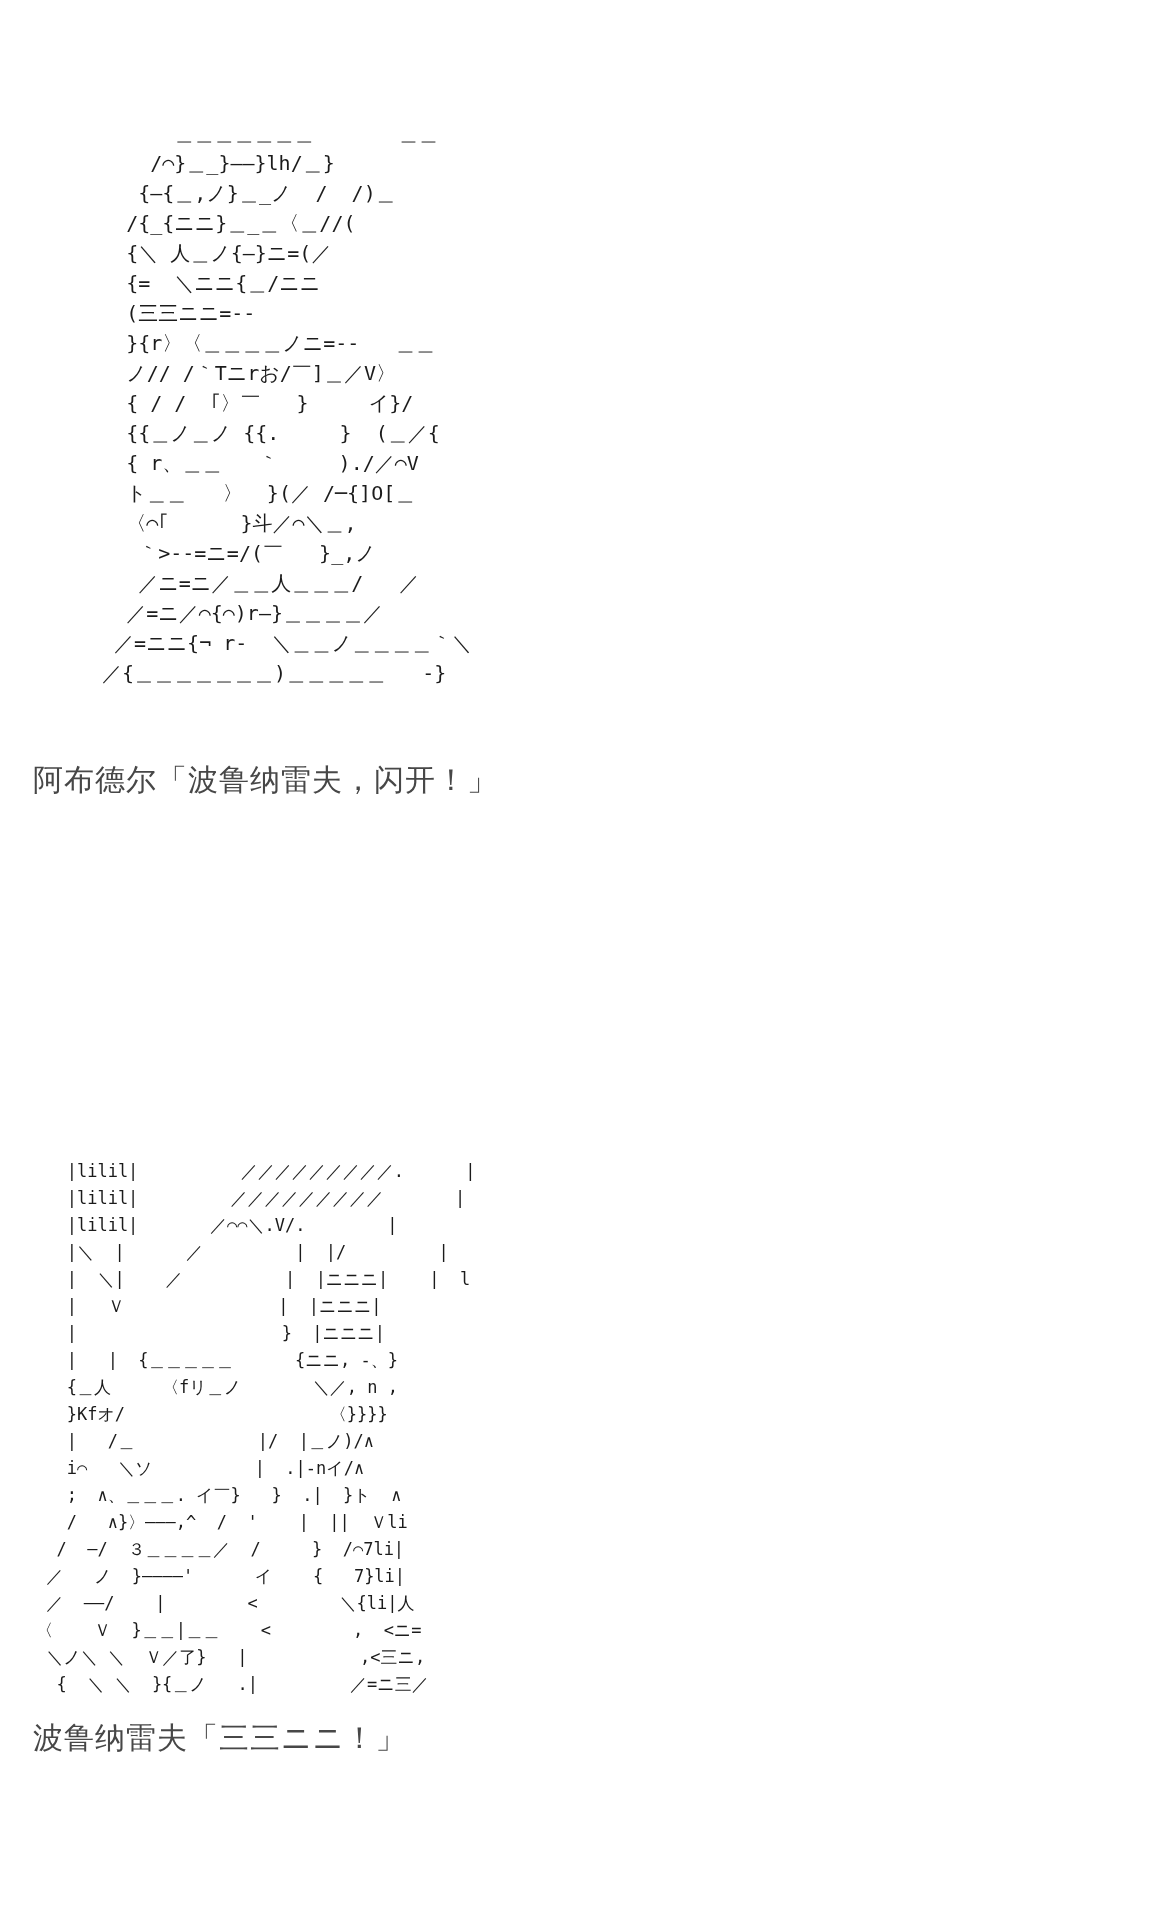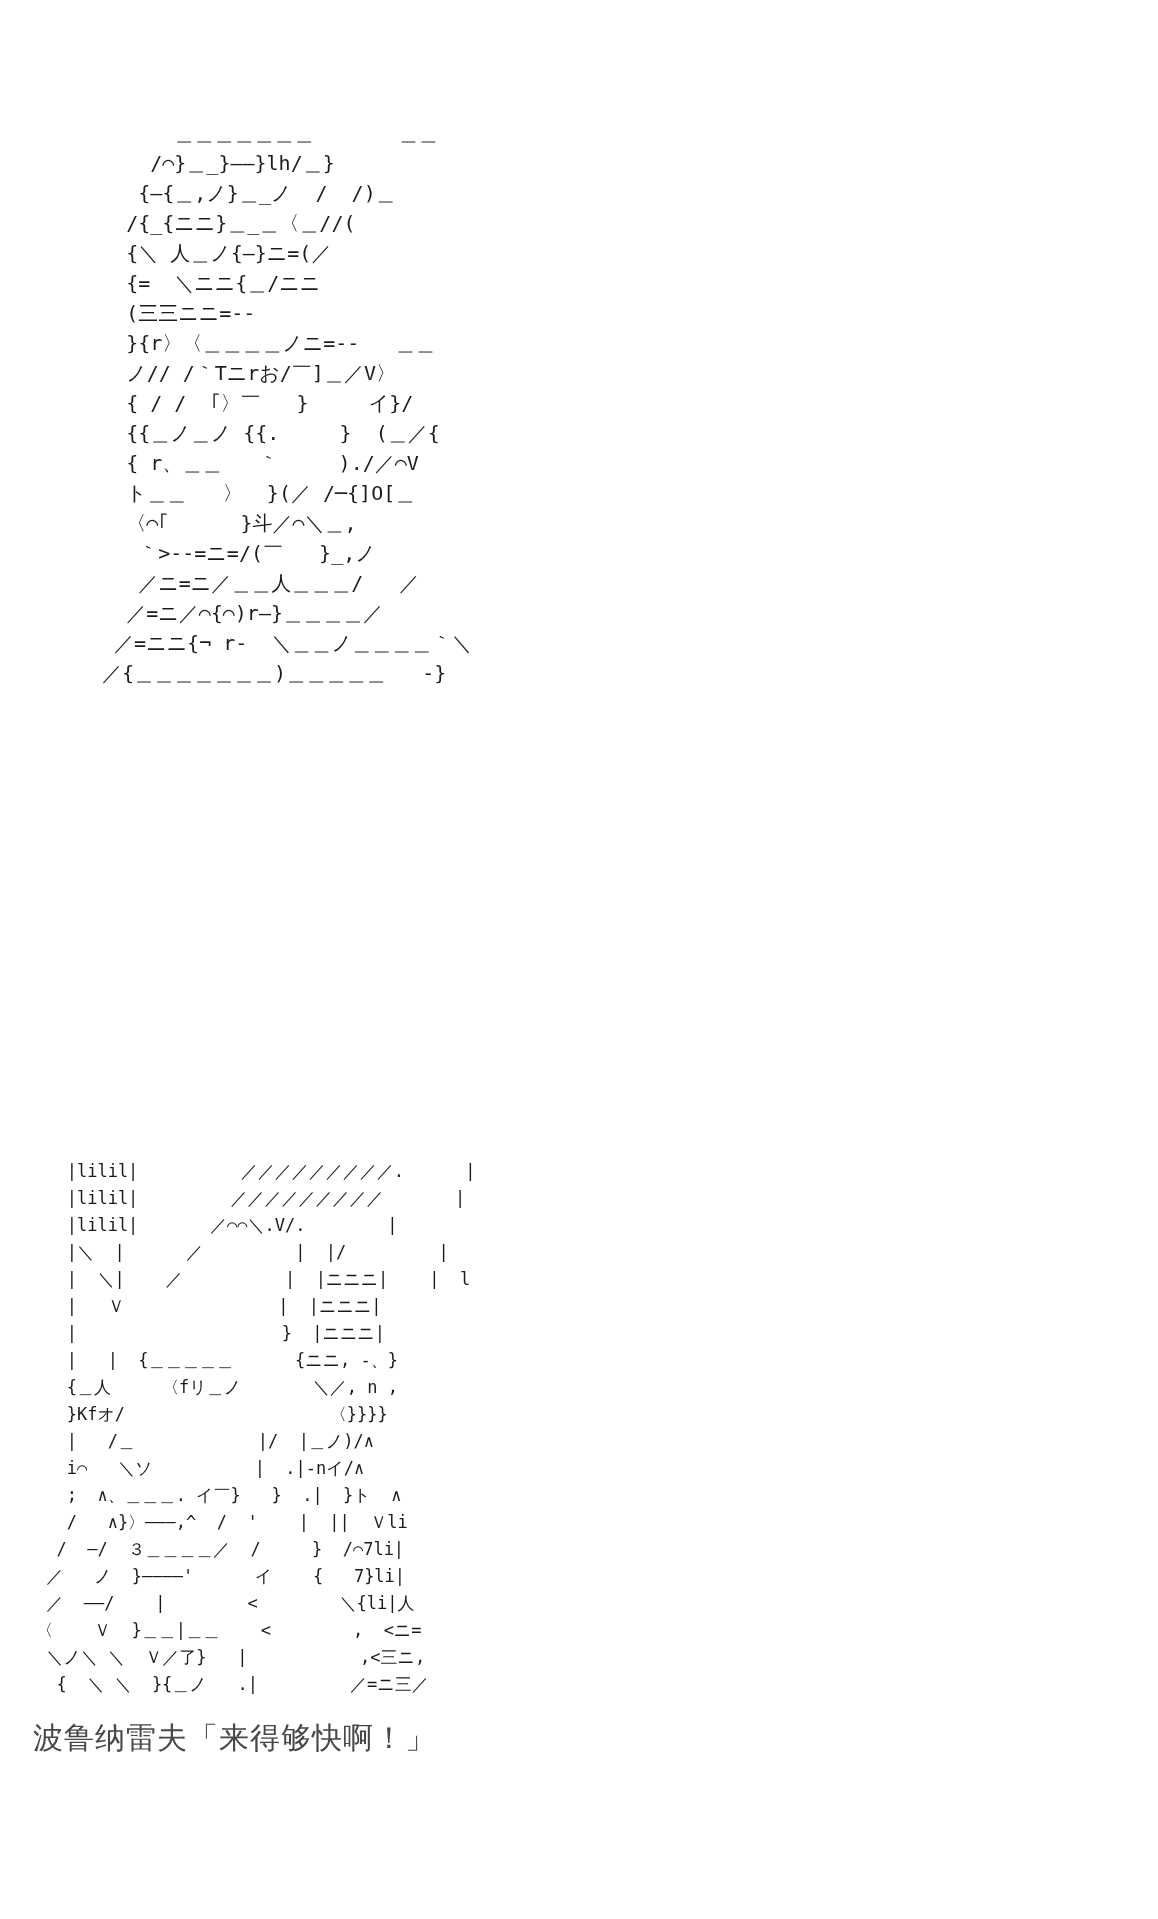--- a/index.html
+++ b/index.html
@@ -68,20 +68,21 @@
     {{＿ノ＿ノ {{.     }  (＿／{
     { r、＿＿   ｀     )./／⌒V
     ト＿＿   〉  }(／ /─{]O[＿
     〈⌒｢      }斗／⌒＼＿,
      ｀&gt;--=ニ=/(￣   }_,ノ
      ／ニ=ニ／＿＿人＿＿＿/   ／
     ／=ニ／⌒{⌒)r—}＿＿＿＿／
    ／=ニニ{¬ r-  ＼＿＿ノ＿＿＿＿｀＼
   ／{＿＿＿＿＿＿＿)＿＿＿＿＿   -}</pre>
 
+  <div id="caption1" class="caption">阿布德尔「波鲁纳雷夫，闪开！」</div>
 
   <pre id="aa2" class="aa">   |lilil|          ／／／／／／／／／.      |
    |lilil|         ／／／／／／／／／       |
    |lilil|       ／⌒⌒＼.V/.        |
    |＼  |      ／         |  |/         |
    |  ＼|    ／          |  |ニニニ|    |  l
    |   Ｖ               |  |ニニニ|
    |                    }  |ニニニ|
    |   |  {＿＿＿＿＿      {ニニ, -、}
    {＿人     〈fリ＿ノ       ＼／, n ,
@@ -90,15 +91,15 @@
    i⌒   ＼ソ          |  .|-nイ/∧
    ;  ∧、＿＿＿. イ￣}   }  .|  }ト  ∧
    /   ∧}〉———,^  /  '    |  ||  Ｖli
   /  —/  ３＿＿＿＿／  /     }  /⌒7li|
  ／   ノ  }————'      イ    {   7}li|
  ／  ——/    |        &lt;        ＼{li|人
 〈    Ｖ  }＿＿|＿＿    &lt;        ,  &lt;ニ=
  ＼ノ＼ ＼  Ｖ／了}   |           ,&lt;三ニ,
   {  ＼ ＼  }{＿ノ   .|         ／=ニ三／</pre>
 
-  <div id="caption2" class="caption">波鲁纳雷夫「来得够快啊！」</div>
+  <div id="caption2" class="caption">波鲁纳雷夫「三三ニニ！」</div>
 
 </div>
 
 </body></html>

